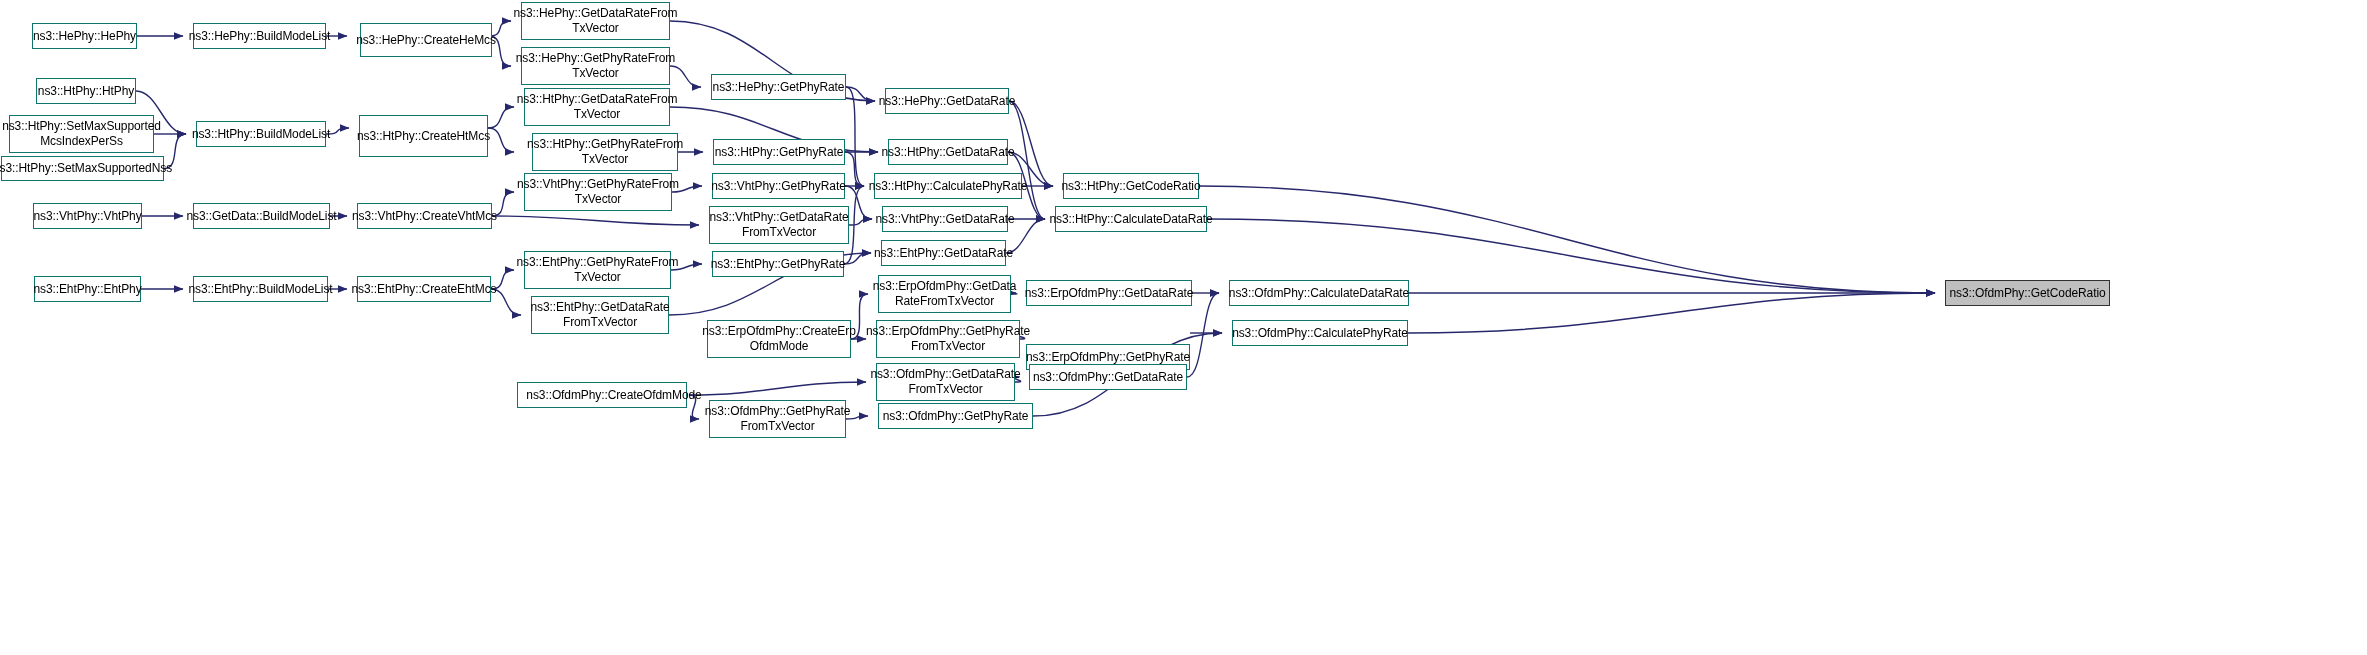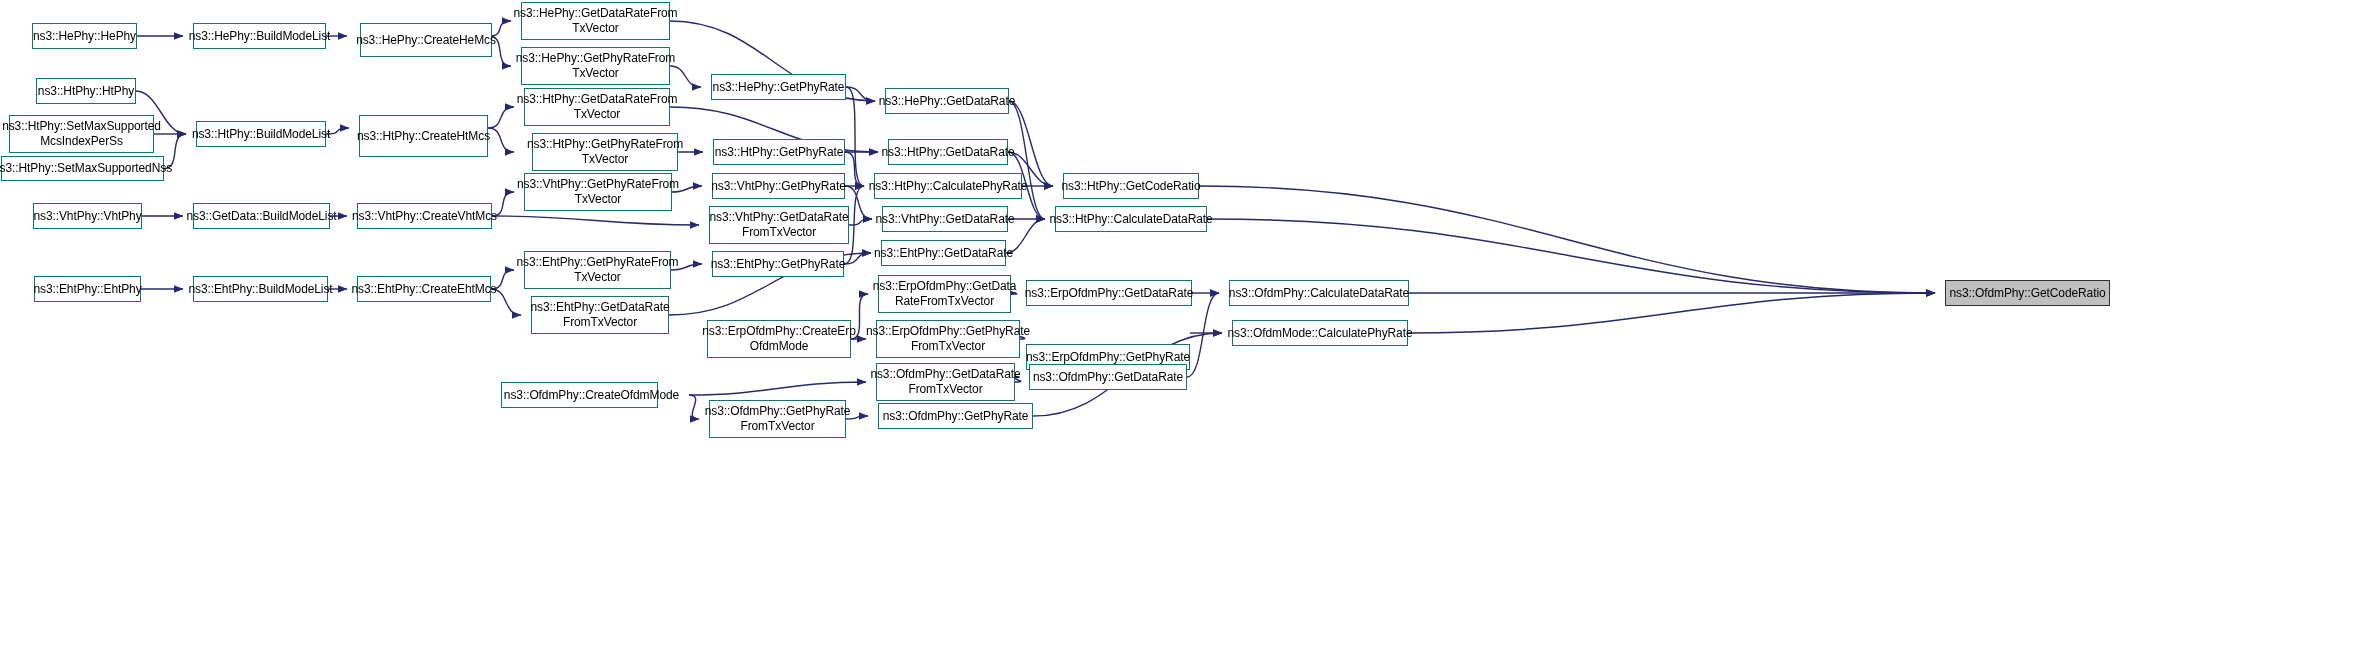--- a/index.html
+++ b/index.html
@@ -158,24 +158,24 @@
 FromTxVector</div>
       <div class="node" style="left: 881px; top: 240px; width: 125px; height: 26px;">ns3::EhtPhy::GetDataRate</div>
       <div class="node" style="left: 878px; top: 275px; width: 133px; height: 38px;">ns3::ErpOfdmPhy::GetData
 RateFromTxVector</div>
       <div class="node" style="left: 1026px; top: 280px; width: 166px; height: 26px;">ns3::ErpOfdmPhy::GetDataRate</div>
       <div class="node" style="left: 707px; top: 320px; width: 144px; height: 38px;">ns3::ErpOfdmPhy::CreateErp
 OfdmMode</div>
       <div class="node" style="left: 876px; top: 320px; width: 144px; height: 38px;">ns3::ErpOfdmPhy::GetPhyRate
 FromTxVector</div>
       <div class="node" style="left: 1026px; top: 320px; width: 164px; height: 26px; margin-top: 24px;">ns3::ErpOfdmPhy::GetPhyRate</div>
-      <div class="node" style="left: 501px; top: 382px; width: 157px; height: 26px; padding-left: 24px;">ns3::OfdmPhy::CreateOfdmMode</div>
+      <div class="node" style="left: 517px; top: 382px; width: 170px; height: 26px; padding-left: 24px;">ns3::OfdmPhy::CreateOfdmMode</div>
       <div class="node" style="left: 876px; top: 363px; width: 139px; height: 38px;">ns3::OfdmPhy::GetDataRate
 FromTxVector</div>
       <div class="node" style="left: 1029px; top: 364px; width: 158px; height: 26px;">ns3::OfdmPhy::GetDataRate</div>
       <div class="node" style="left: 709px; top: 400px; width: 137px; height: 38px;">ns3::OfdmPhy::GetPhyRate
 FromTxVector</div>
       <div class="node" style="left: 878px; top: 403px; width: 155px; height: 26px;">ns3::OfdmPhy::GetPhyRate</div>
       <div class="node" style="left: 1229px; top: 280px; width: 180px; height: 26px;">ns3::OfdmPhy::CalculateDataRate</div>
-      <div class="node" style="left: 1232px; top: 320px; width: 176px; height: 26px;">ns3::OfdmMode::CalculatePhyRate</div>
+      <div class="node" style="left: 1232px; top: 320px; width: 176px; height: 26px;">ns3::OfdmPhy::CalculatePhyRate</div>
       <div class="node highlight" style="left: 1945px; top: 280px; width: 165px; height: 26px;">ns3::OfdmPhy::GetCodeRatio</div>
     </div>
 </div>
 
 </body></html>

